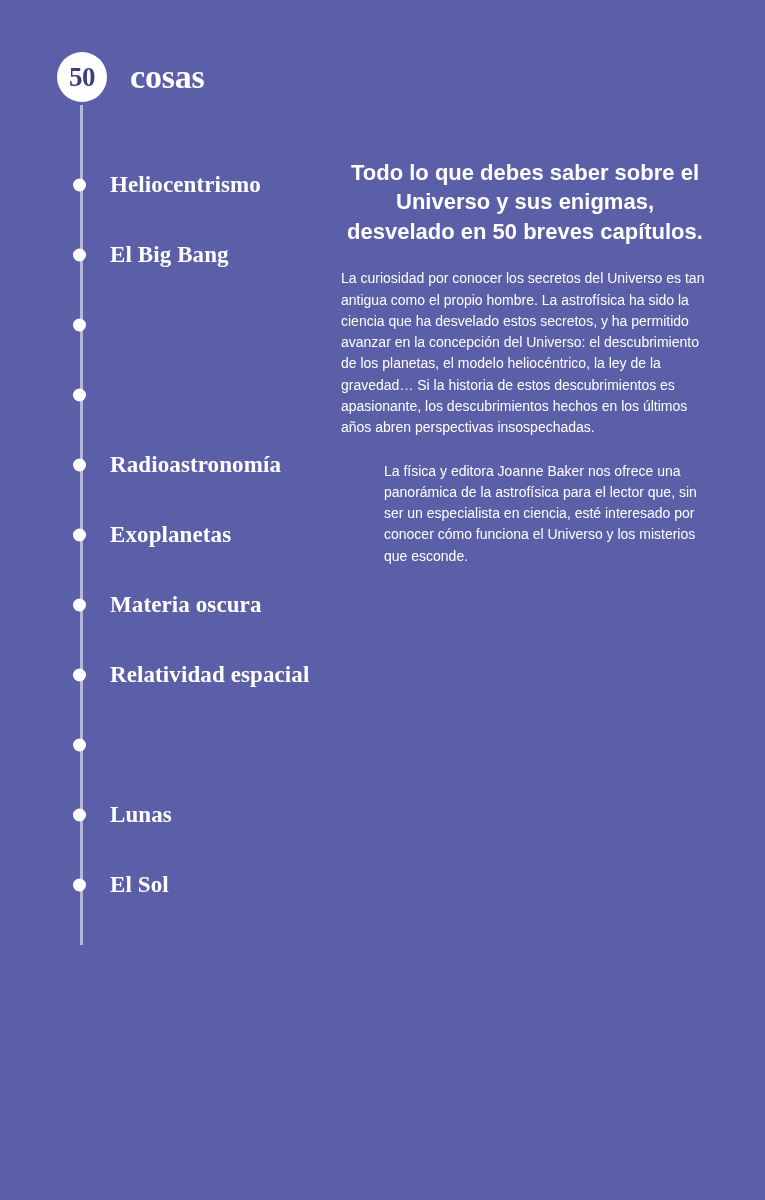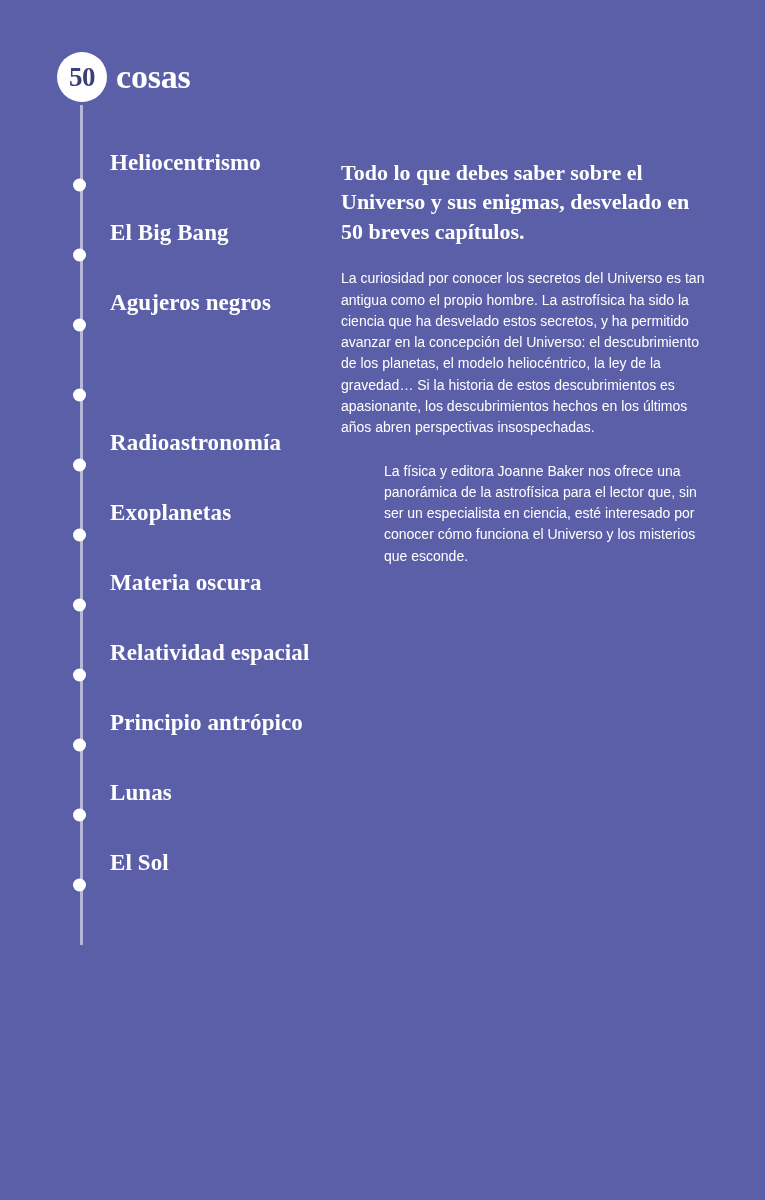--- a/index.html
+++ b/index.html
@@ -41,21 +41,21 @@
     font-family: "Liberation Serif", serif;
     font-size: 27px;
     font-weight: bold;
     letter-spacing: -0.5px;
   }
   .brand-word {
     color: #ffffff;
     font-family: "Liberation Serif", serif;
     font-size: 34px;
     font-weight: bold;
-    margin-left: 9px;
+    margin-left: 23px;
     letter-spacing: -0.2px;
   }
 
   
   .timeline-line {
     position: absolute;
     left: 80px;
     top: 105px;
     width: 3px;
     height: 840px;
@@ -64,21 +64,21 @@
   .toc {
     position: absolute;
     left: 57px;
     top: 150px;
     width: 290px;
   }
   .toc-item {
     position: relative;
     height: 70px;
     display: flex;
-    align-items: flex-start;
+    align-items: center;
   }
   .toc-dot {
     position: absolute;
     left: 16px;
     top: 50%;
     transform: translateY(-50%);
     width: 13px;
     height: 13px;
     border-radius: 50%;
     background: #ffffff;
@@ -95,25 +95,26 @@
 
   
   .blurb {
     position: absolute;
     left: 341px;
     top: 158px;
     width: 368px;
     color: #ffffff;
   }
   .blurb-lead {
-    font-family: Liberation Serif, serif;
+    font-family: Liberation Sans, sans-serif;
     font-size: 22px;
     font-weight: bold;
     line-height: 1.34;
     margin: 0 0 22px 0;
+    text-align: center;
   }
   .blurb-para {
     font-family: "Liberation Sans", sans-serif;
     font-size: 14px;
     line-height: 1.52;
     margin: 0 0 22px 0;
   }
   .blurb-para:last-child { margin-bottom: 0; margin-left: 43px; }
 
   
@@ -141,21 +142,20 @@
     <div class="toc-item">
       <span class="toc-dot"></span>
       <span class="toc-label">Heliocentrismo</span>
     </div>
     <div class="toc-item">
       <span class="toc-dot"></span>
       <span class="toc-label">El Big Bang</span>
     </div>
     <div class="toc-item">
       <span class="toc-dot"></span>
-      <span class="toc-label">Agujeros negros</span>
     </div>
     <div class="toc-item">
       <span class="toc-dot"></span>
     </div>
     <div class="toc-item">
       <span class="toc-dot"></span>
       <span class="toc-label">Radioastronomía</span>
     </div>
     <div class="toc-item">
       <span class="toc-dot"></span>
@@ -164,21 +164,20 @@
     <div class="toc-item">
       <span class="toc-dot"></span>
       <span class="toc-label">Materia oscura</span>
     </div>
     <div class="toc-item">
       <span class="toc-dot"></span>
       <span class="toc-label">Relatividad espacial</span>
     </div>
     <div class="toc-item">
       <span class="toc-dot"></span>
-      <span class="toc-label">Principio antrópico</span>
     </div>
     <div class="toc-item">
       <span class="toc-dot"></span>
       <span class="toc-label">Lunas</span>
     </div>
     <div class="toc-item">
       <span class="toc-dot"></span>
       <span class="toc-label">El Sol</span>
     </div>
   </div>

